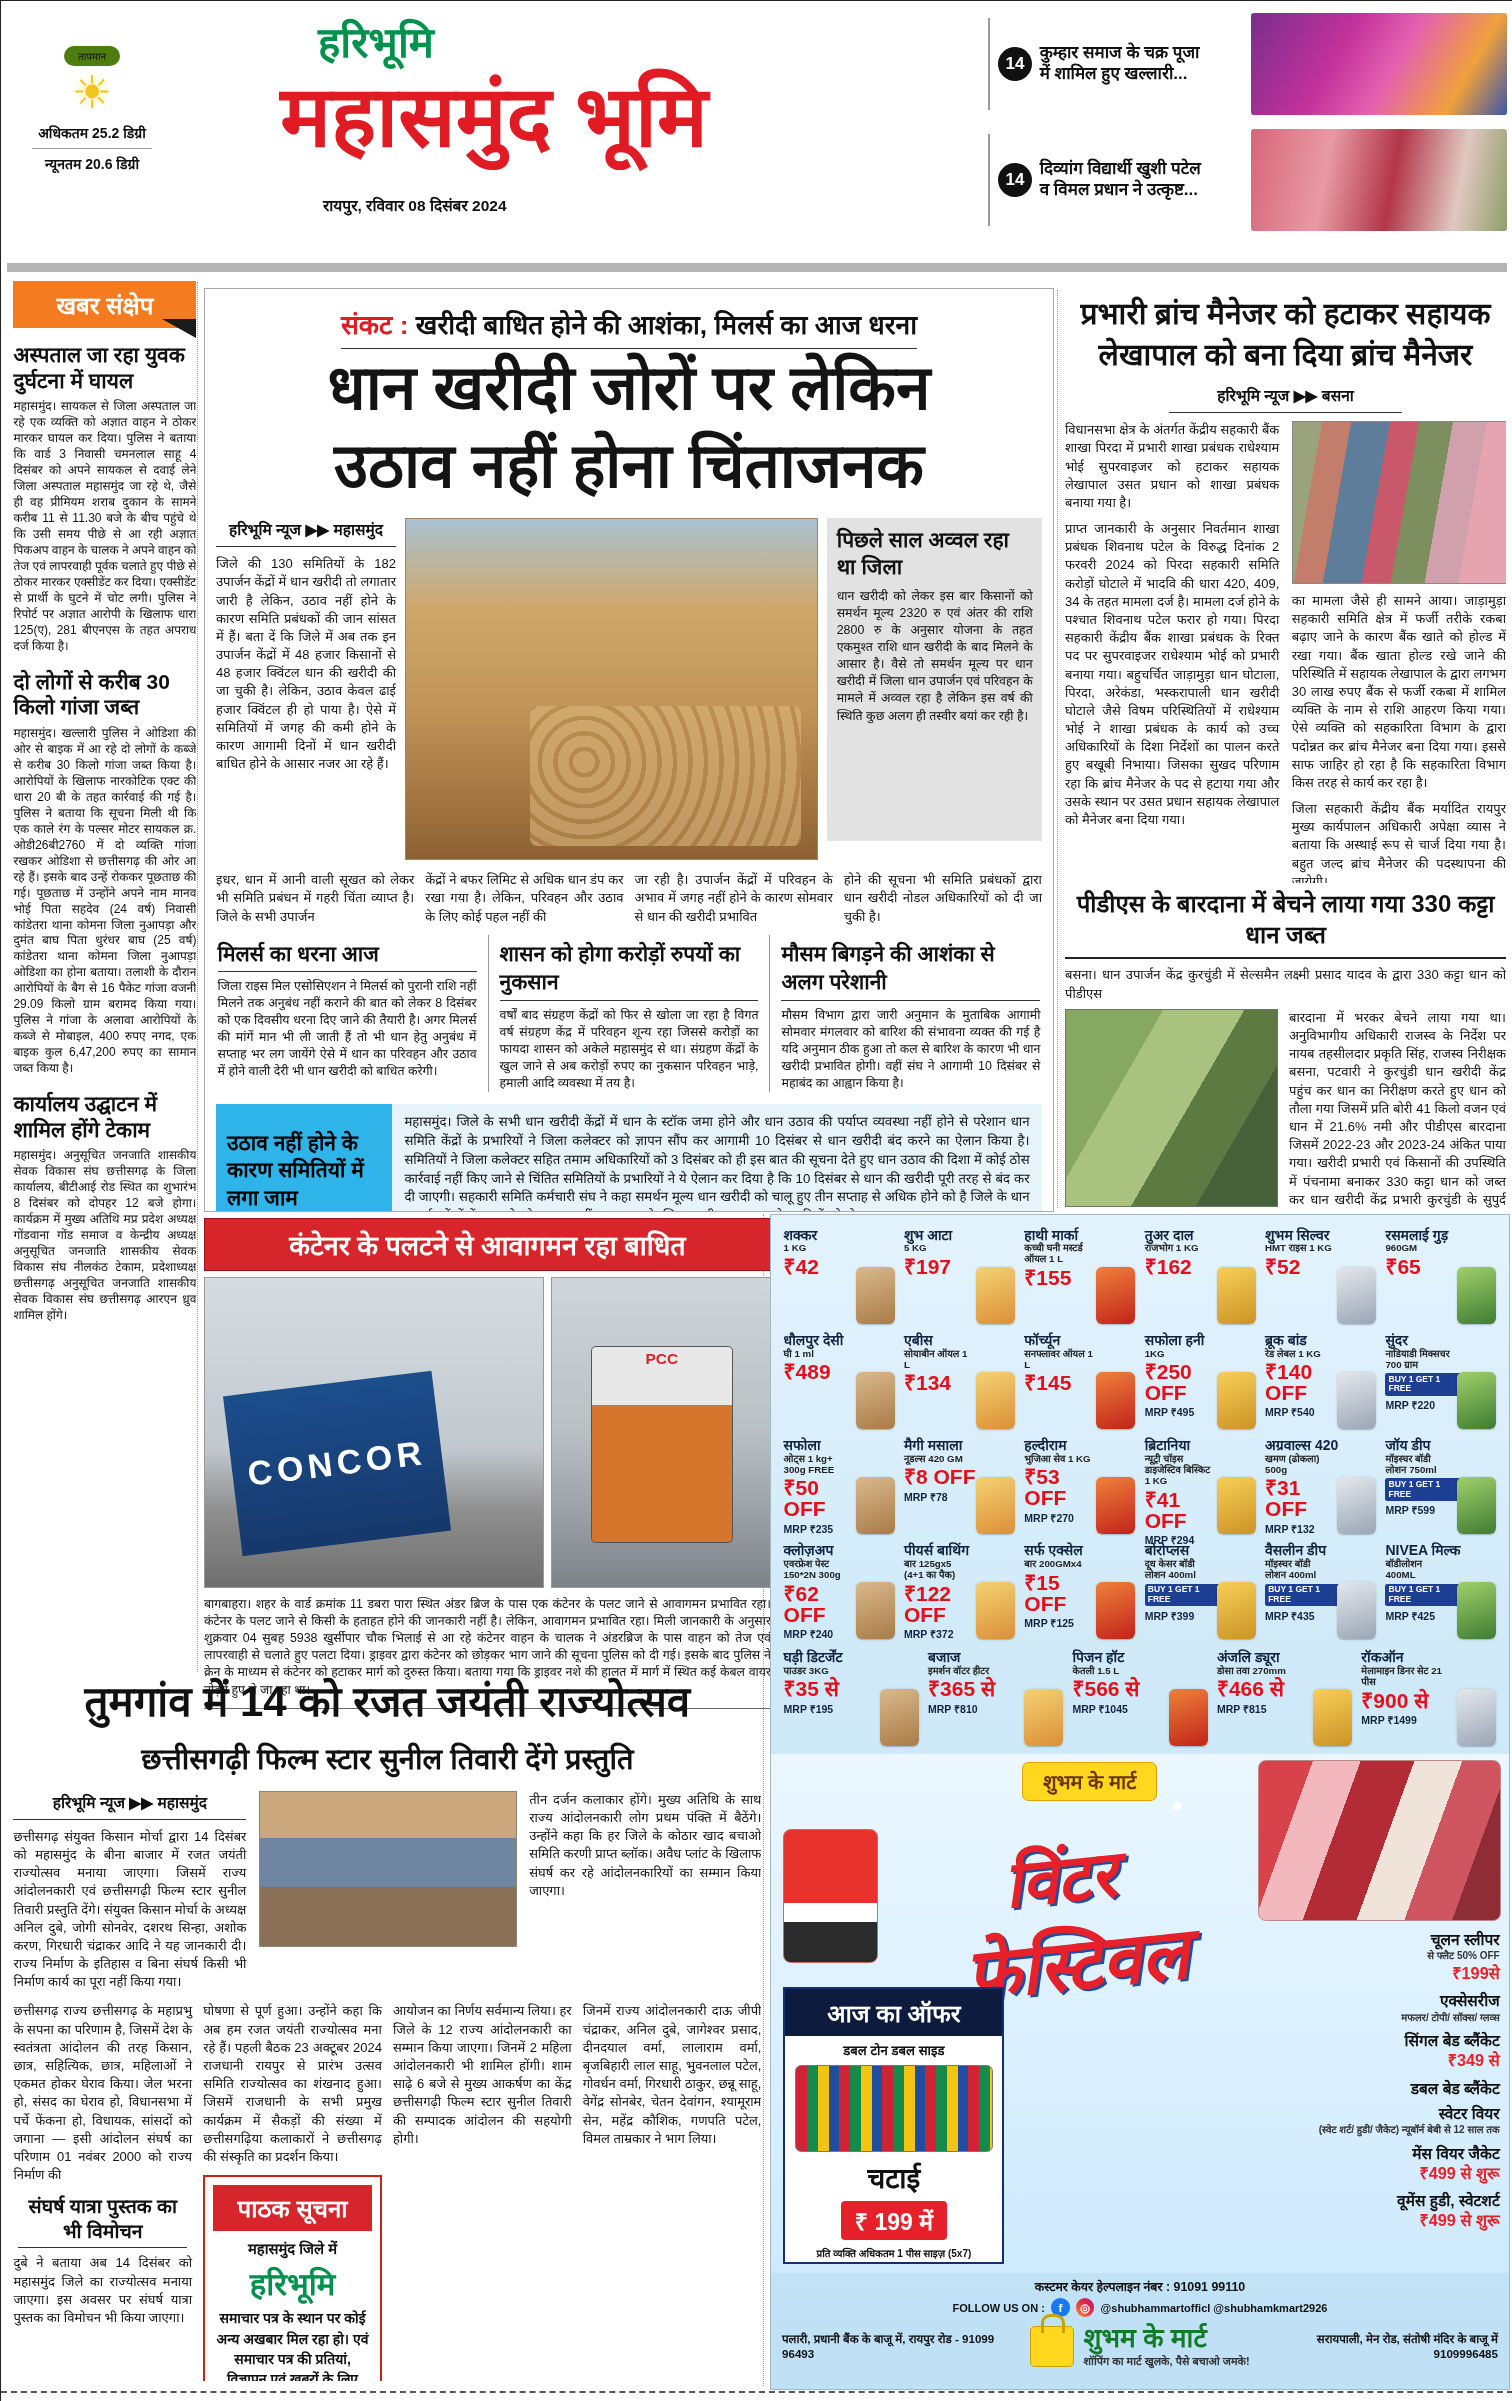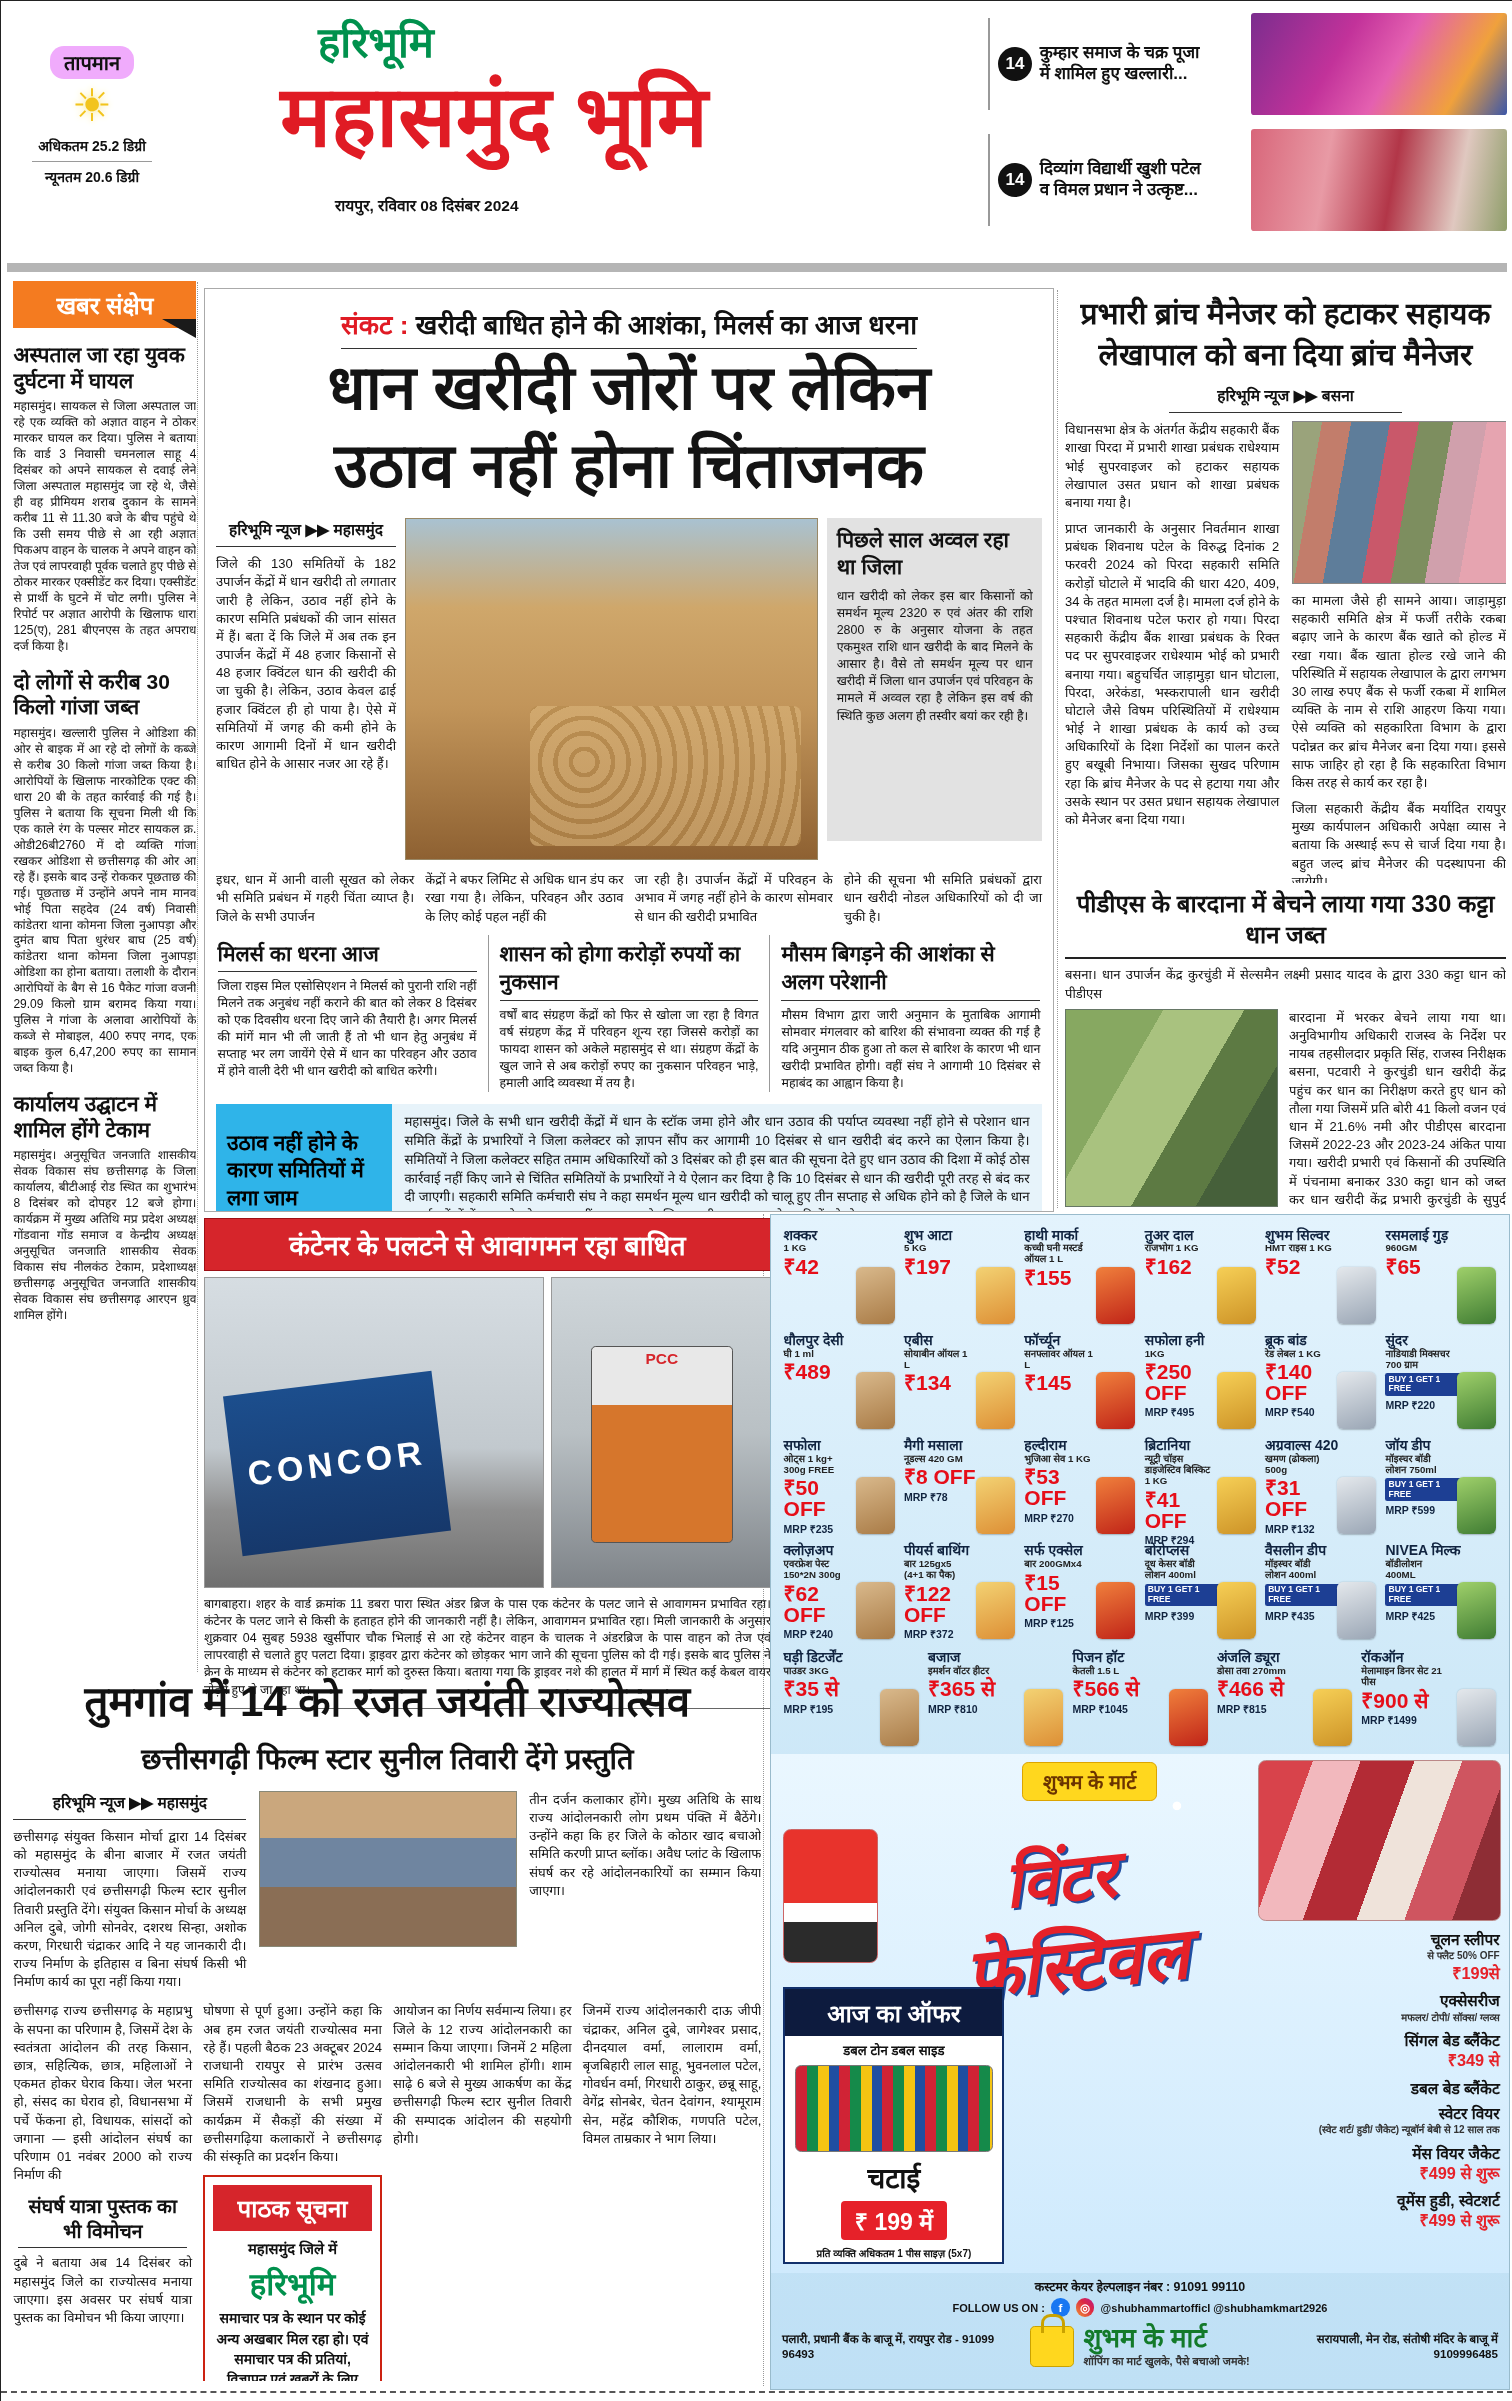--- a/index.html
+++ b/index.html
@@ -1,27 +1,27 @@
 <!DOCTYPE html>
 <html style="font-size:12.4px"><head>
 <meta charset="utf-8">
 <style>
   html,body{margin:0;padding:0;background:#777;}
   .page{position:relative;width:1512px;height:2401px;background:#fff;margin:0 auto;
         font-family:"Liberation Sans",sans-serif;color:#111;overflow:hidden;border:1.6px solid #222;}
   .abs{position:absolute;}
   
   .weather{left:31px;top:45px;width:120px;text-align:center;}
-  .w-badge{display:inline-block;background:#f0abfc;border-radius:14px;padding:3.1px 14px;font-weight:bold;font-size:20px;}
+  .w-badge{display:inline-block;background:#4d7c0f;border-radius:14px;padding:3.1px 14px;font-weight:normal;font-size:10px;}
   .w-sun{font-size:45px;line-height:1.2;color:#f2c41d;text-shadow:0 0 6.2px #f9e88a;}
   .w-max{font-size:14px;font-weight:bold;border-bottom:1.6px solid #9a9a9a;padding-bottom:5.4px;margin-top:3.1px;}
   .w-min{font-size:14px;font-weight:bold;padding-top:5.4px;}
   .brand-top{left:317px;top:11px;font-size:42px;font-weight:900;color:#00914d;}
   .brand-main{left:229px;top:50px;width:528px;text-align:center;font-size:85px;font-weight:900;color:#e01b24;line-height:1.55;}
-  .dateline{left:334px;top:193px;width:349px;font-size:15.5px;font-weight:bold;}
+  .dateline{left:322px;top:193px;width:349px;font-size:15.5px;font-weight:bold;}
   .teasers{left:984px;top:4.7px;width:522px;}
   .teaser{display:flex;align-items:center;height:116px;}
   .t-line{border-left:2.3px solid #999;height:92px;margin:0 7.8px 0 3.1px;}
   .t-page{flex:0 0 auto;width:34px;height:34px;border-radius:50%;background:#111;color:#fff;display:flex;align-items:center;justify-content:center;font-size:17px;font-weight:bold;margin-right:7.8px;}
   .t-text{width:167px;font-size:17px;font-weight:bold;line-height:1.2;}
   .t-photo{width:256px;height:102px;border-radius:3.1px;margin-left:auto;}
   .t-photo.p1{background:linear-gradient(120deg,#7b2d8e,#c2329a 35%,#e460b0 55%,#f0a13c 80%,#3c57a8);}
   .t-photo.p2{background:linear-gradient(100deg,#d8667a,#e89aa5 30%,#b23648 55%,#e0c8c0 80%,#8f9e6a);}
   .navline{left:6.2px;top:262px;width:1500px;height:9.3px;background:#b5b5b5;}
   .nav-box{left:423px;top:253px;width:660px;height:36px;background:#fff;border:0.8px solid #555;display:flex;align-items:center;justify-content:center;}

